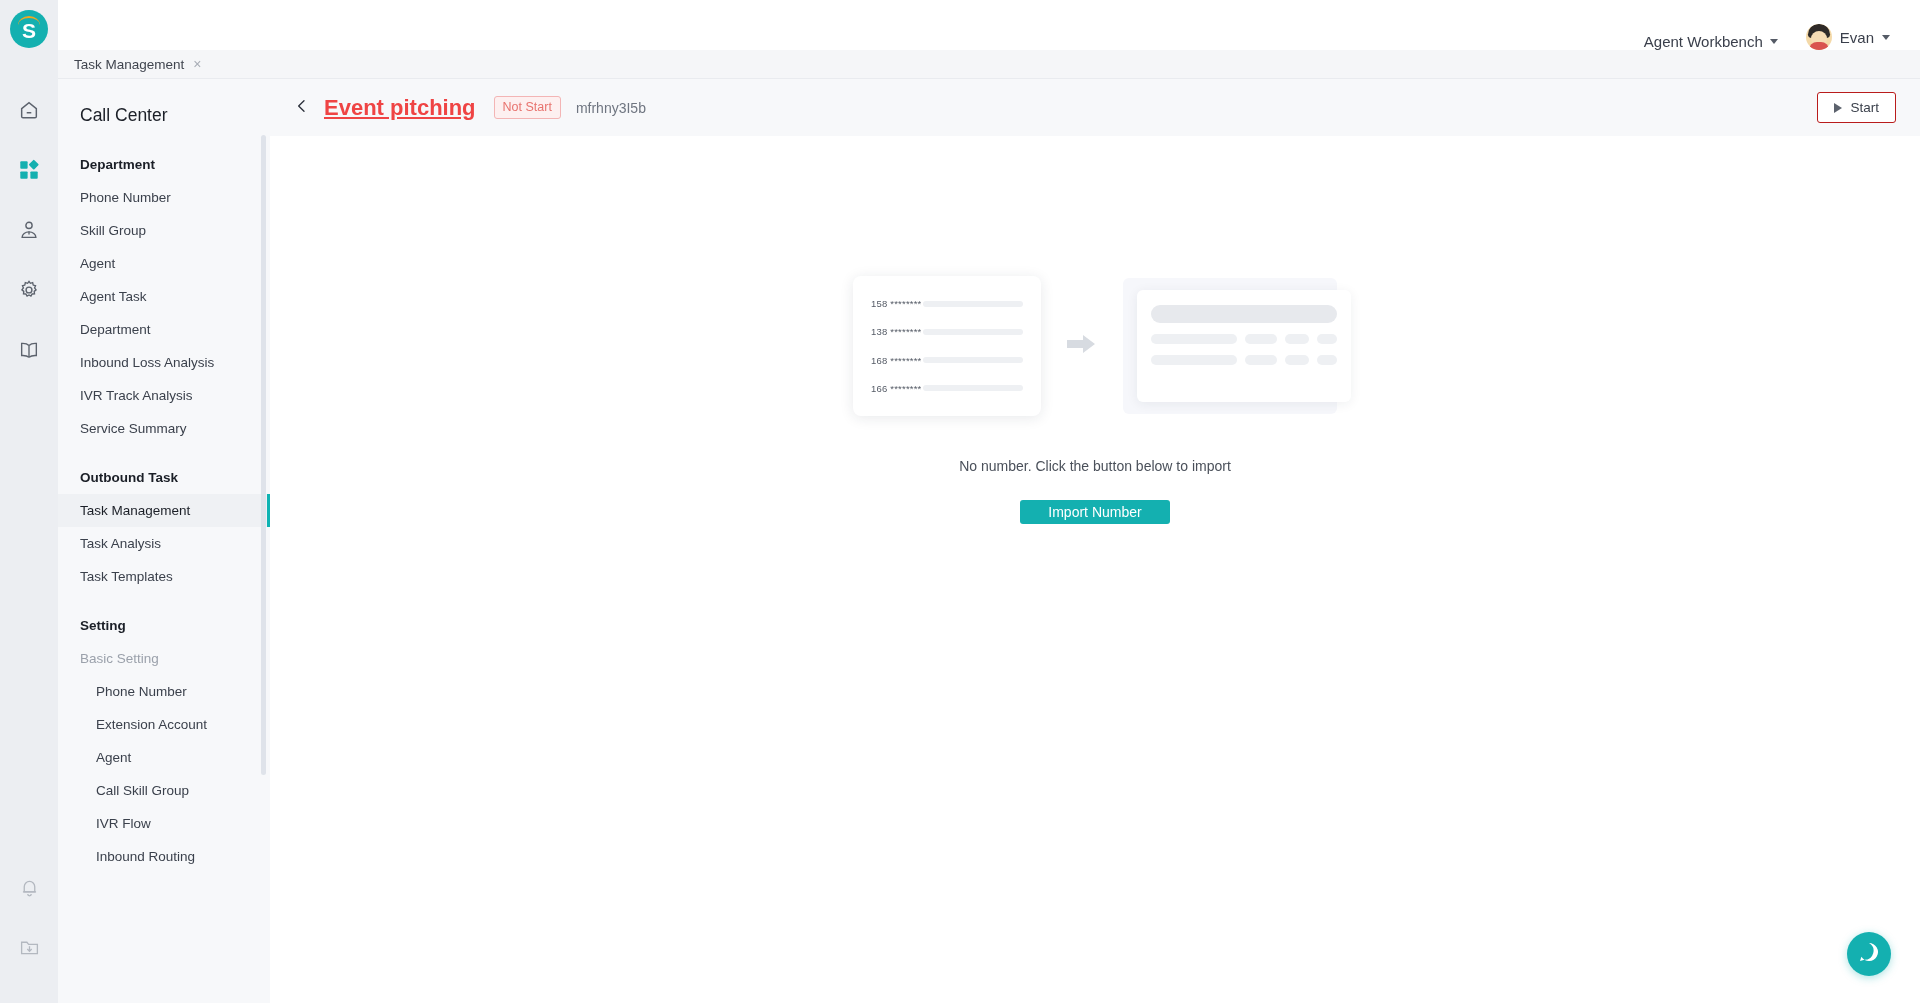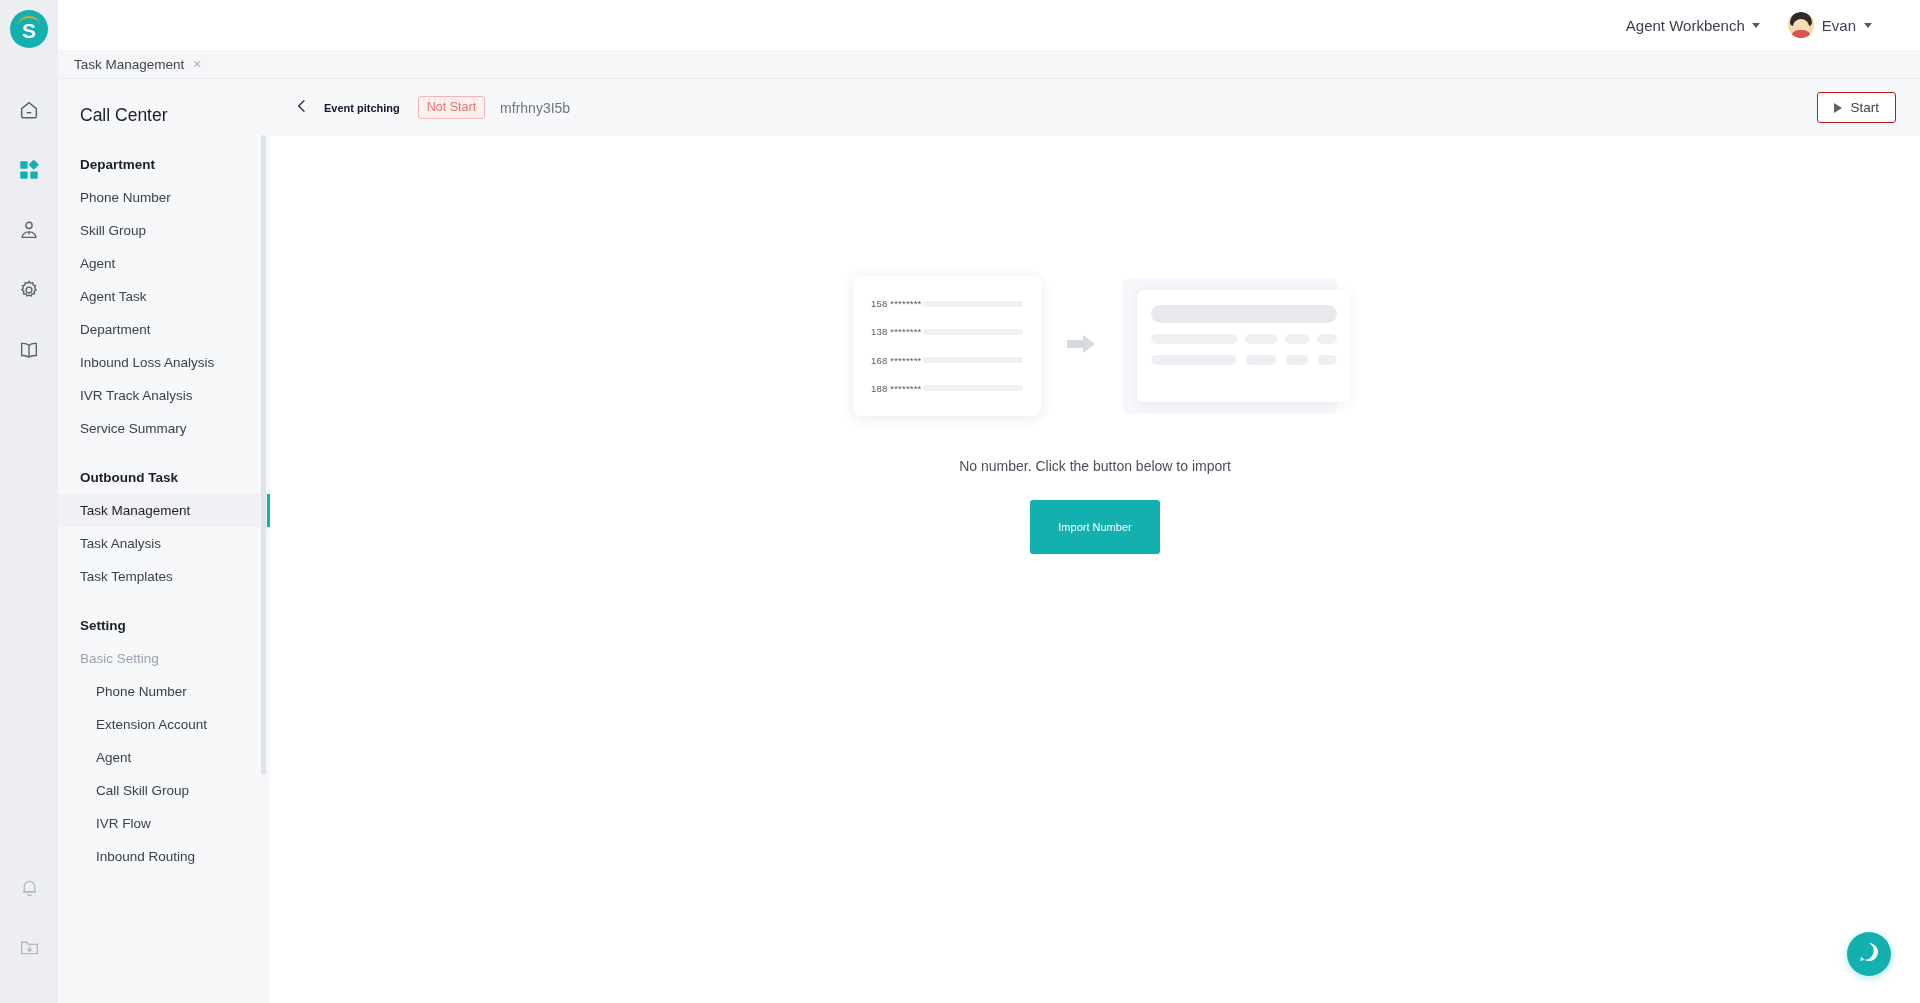--- a/index.html
+++ b/index.html
@@ -41,22 +41,22 @@
     display: flex; align-items: center; justify-content: center;
     cursor: pointer;
   }
   .rail-bottom { margin-top: auto; display: flex; flex-direction: column; align-items: center; padding-bottom: 24px; }
 
   
   .topbar {
     position: absolute; left: 58px; top: 0;
     width: 1862px; height: 50px;
     background: #ffffff;
-    display: flex; align-items: center; justify-content: flex-end;
-    padding-right: 48px;
+    display: flex; align-items: flex-end; justify-content: flex-end;
+    padding-right: 30px;
   }
   .workbench-menu {
     display: flex; align-items: center; gap: 7px;
     font-size: 15px; color: #3a3f4b; cursor: pointer;
     margin-right: 28px;
   }
   .user-menu {
     display: flex; align-items: center; gap: 8px;
     font-size: 15px; color: #3a3f4b; cursor: pointer;
   }
@@ -142,21 +142,21 @@
     width: 1650px; height: 57px;
     background: #f7f8fa;
     display: flex; align-items: center;
     padding: 0 24px 0 22px;
   }
   .back-chevron {
     width: 20px; height: 20px; cursor: pointer;
     display: flex; align-items: center; justify-content: center;
     margin-right: 12px;
   }
-  .page-title { font-size: 11px; font-weight: bold; color: #0f172a; }
+  .page-title { font-size: 22px; font-weight: bold; color: #ef4444; text-decoration: underline; }
   .status-badge {
     margin-left: 18px;
     border: 1px solid #f3b5b5; background: #fdf0f0; color: #e8736e;
     font-size: 12.5px; padding: 3px 8px; border-radius: 3px;
     line-height: 1.2;
   }
   .task-id { margin-left: 15px; font-size: 14px; color: #6f7580; }
   .start-btn {
     margin-left: auto;
     display: flex; align-items: center; gap: 8px;
@@ -205,21 +205,21 @@
   .bar-a { flex: 3.1; height: 10px; border-radius: 5px; background: #eef0f3; }
   .bar-b { flex: 1.15; height: 10px; border-radius: 5px; background: #eef0f3; }
   .bar-c { flex: 0.85; height: 10px; border-radius: 5px; background: #eef0f3; }
   .bar-d { flex: 0.72; height: 10px; border-radius: 5px; background: #eef0f3; }
   .empty-text {
     margin-top: 42px; font-size: 14px; color: #4a505a;
   }
   .import-btn {
     margin-top: 26px;
     background: #14b0b0; color: #ffffff; border: none;
-    font-size: 11px; padding: 21px 28px; border-radius: 3px;
+    font-size: 14px; padding: 4px 28px; border-radius: 3px;
     cursor: pointer; font-family: "Liberation Sans", sans-serif;
   }
 
   
   .help-fab {
     position: absolute; right: 29px; bottom: 27px;
     width: 44px; height: 44px; border-radius: 50%;
     background: #14b0b0; cursor: pointer;
     display: flex; align-items: center; justify-content: center;
     box-shadow: 0 2px 9px rgba(20,176,176,0.35);
@@ -397,21 +397,21 @@
         </div>
         <div class="num-row">
           <span class="num-text">138 ********</span>
           <span class="num-bar"></span>
         </div>
         <div class="num-row">
           <span class="num-text">168 ********</span>
           <span class="num-bar"></span>
         </div>
         <div class="num-row">
-          <span class="num-text">188 ********</span>
+          <span class="num-text">166 ********</span>
           <span class="num-bar"></span>
         </div>
       </div>
 
       <span class="arrow-glyph">
         <svg width="30" height="22" viewBox="0 0 30 22" fill="#d7dbe1">
           <path d="M0 7 h16 V2 l12 9 -12 9 v-5 H0 Z"></path>
         </svg>
       </span>
 

